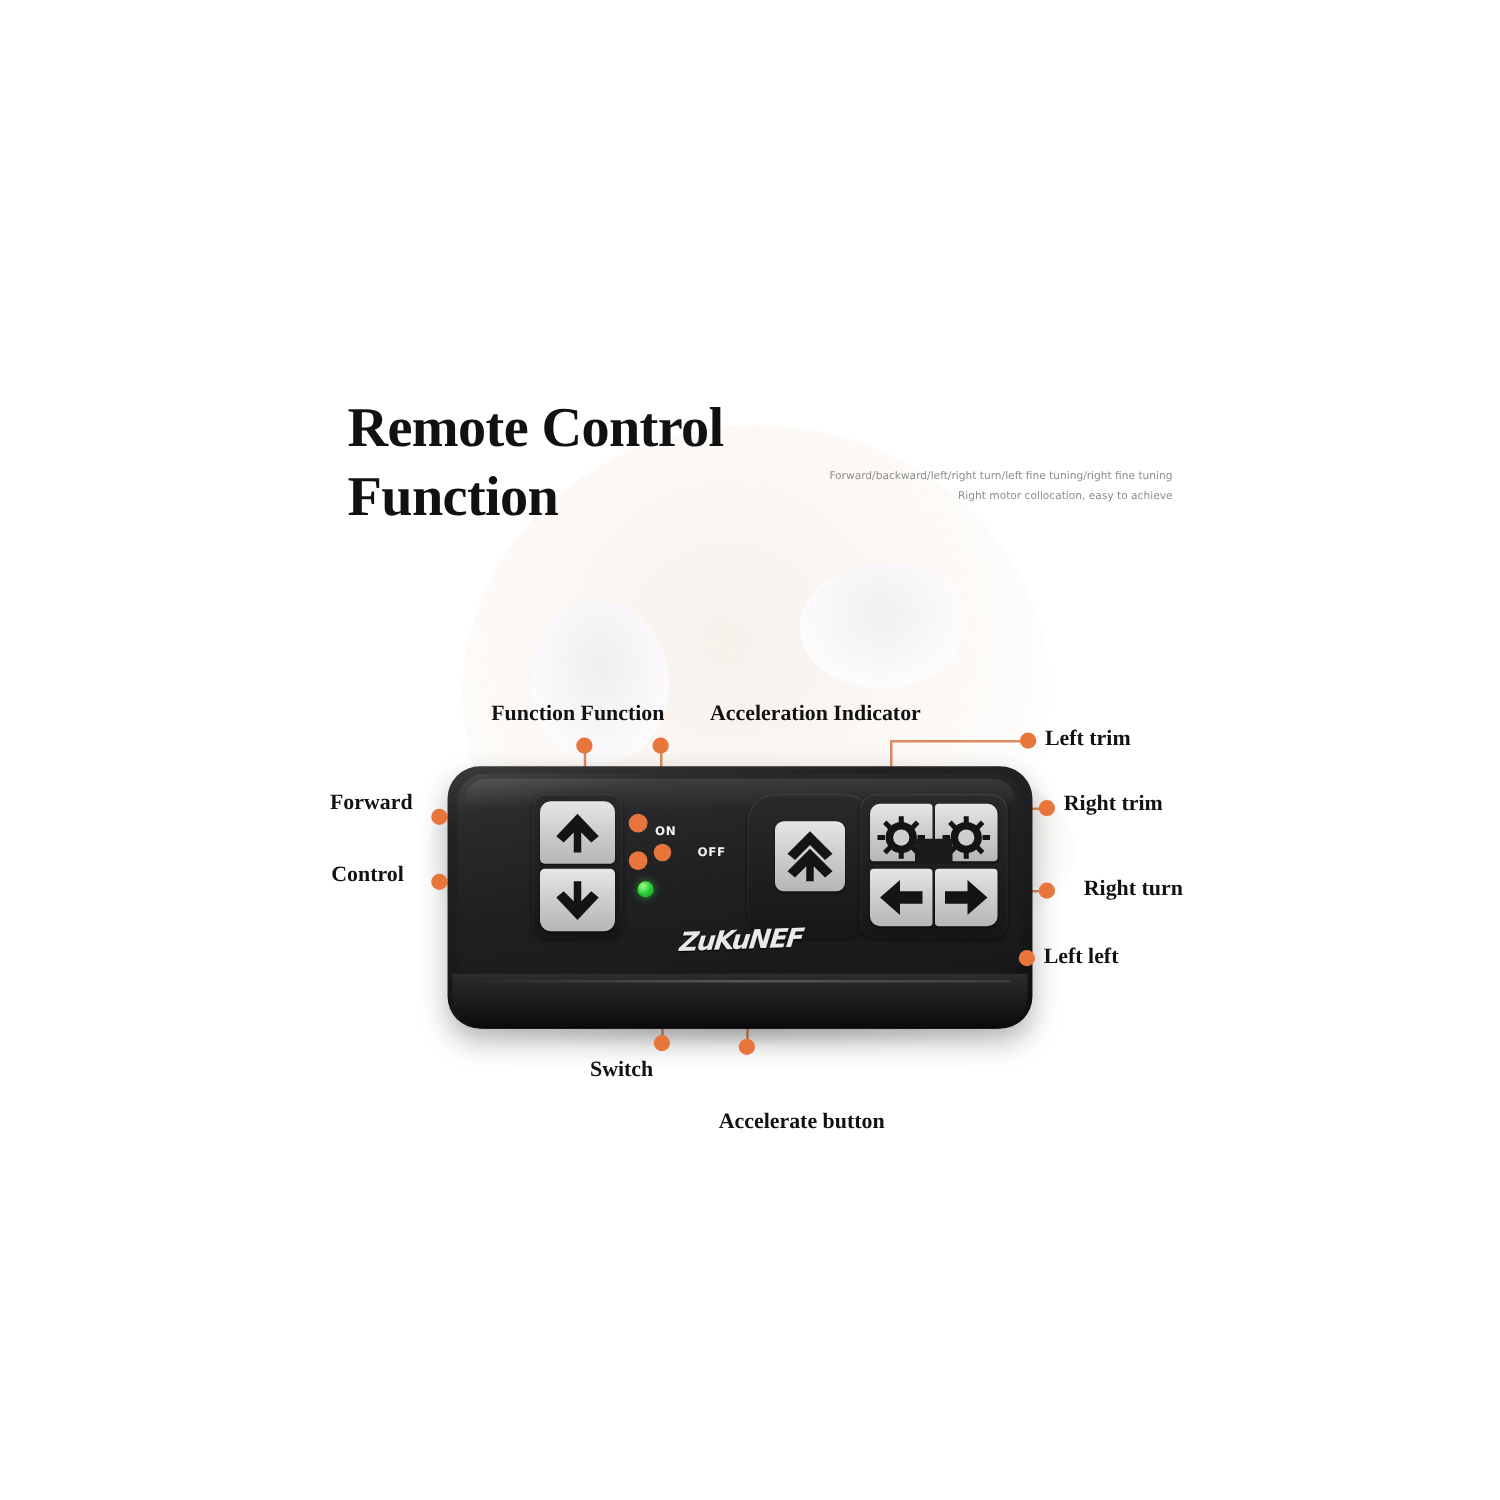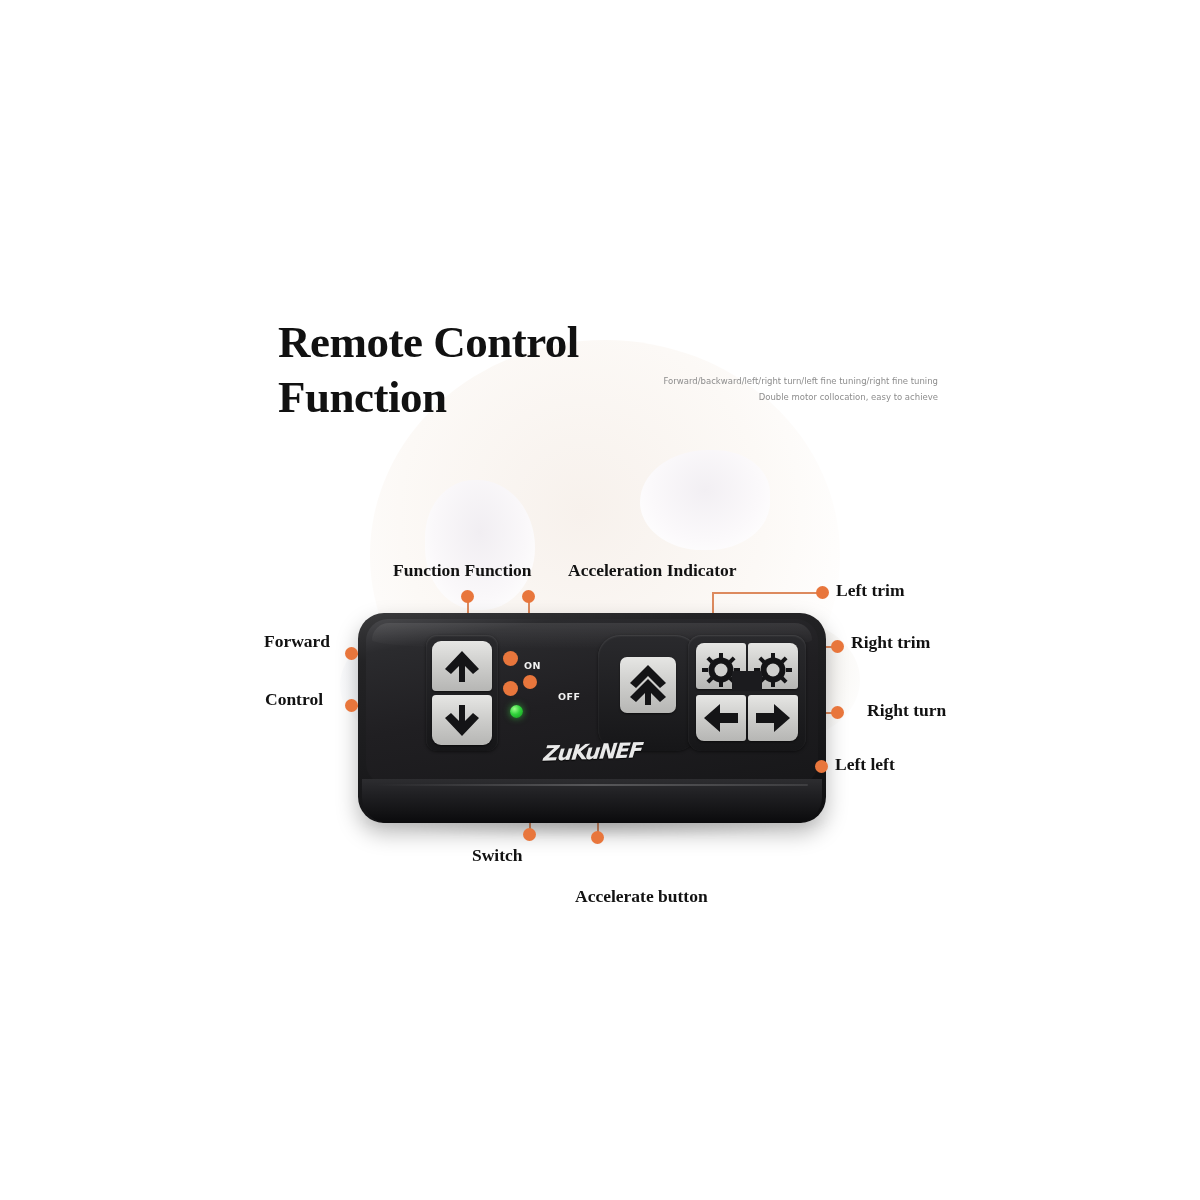--- a/index.html
+++ b/index.html
@@ -146,21 +146,21 @@
     box-shadow:0 0 7px rgba(60,220,70,.65);
   }
 
   
   .onoff{
     position:absolute;
     font-family:"DejaVu Sans", sans-serif;font-weight:700;
     font-size:9.5px;color:#f2f2f2;letter-spacing:.5px;
   }
   .txtON{left:166px;top:47px;}
-  .txtOFF{left:164px;top:78px;margin-left:36px;}
+  .txtOFF{left:164px;top:64px;margin-left:36px;}
 
   
   .brand{
     position:absolute;left:180px;top:124px;width:110px;height:30px;
     display:flex;align-items:center;justify-content:center;
     font-family:"DejaVu Sans", sans-serif;font-weight:700;font-style:italic;
     font-size:21px;color:#e9e9e9;letter-spacing:-1.2px;
     transform:skewX(-8deg) rotate(-2deg);
     text-shadow:0 1px 1px rgba(0,0,0,.8);
   }
@@ -179,21 +179,21 @@
   </div>
 
   <div class="title-main">
     <div>Remote Control</div>
     <div>Function</div>
   </div>
 
 
   <div class="subtext">
     <div>Forward/backward/left/right turn/left fine tuning/right fine tuning</div>
-    <div>Double motor collocation, easy to achieve</div>
+    <div>Right motor collocation, easy to achieve</div>
   </div>
 
   <div class="ln lnh" style="left:357px;top:653px;width:104px;"></div>
 
   <div class="ln lnh" style="left:357px;top:705px;width:104px;"></div>
 
   <div class="ln lnv" style="left:467px;top:596px;height:29px;"></div>
   <div class="ln lnh" style="left:467px;top:624px;width:37px;"></div>
   <div class="ln lnv" style="left:503px;top:624px;height:40px;"></div>
 

